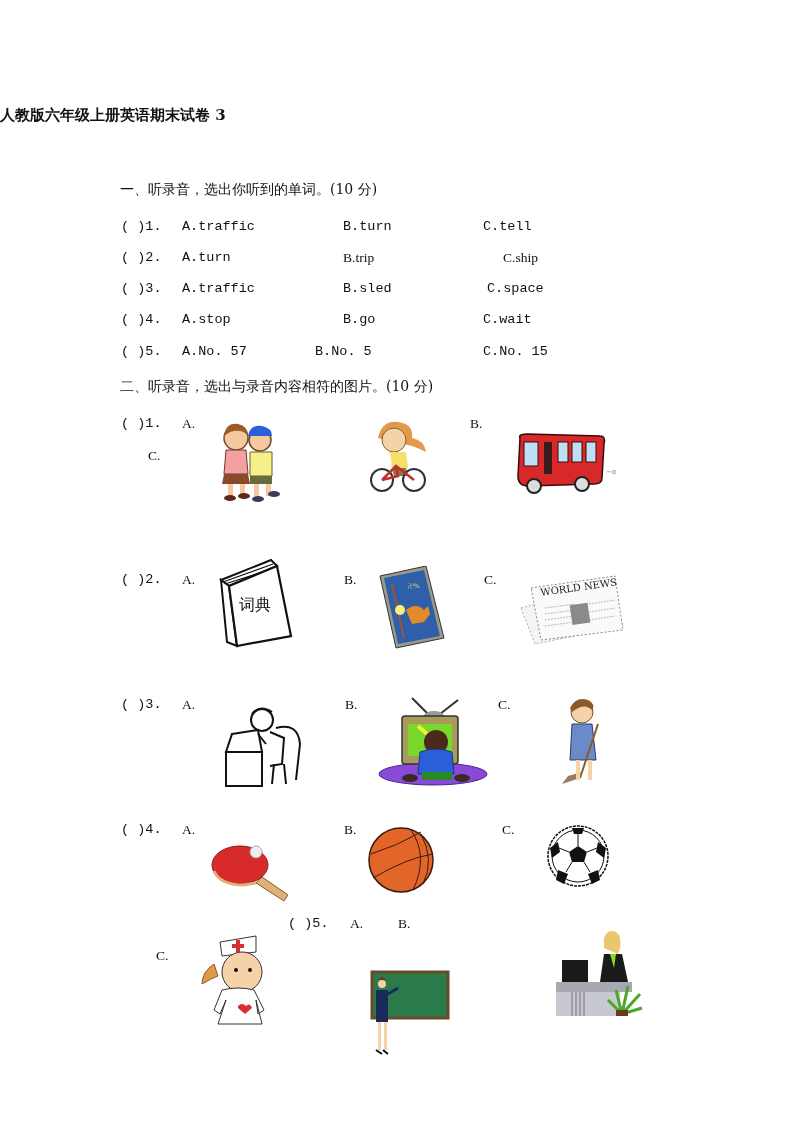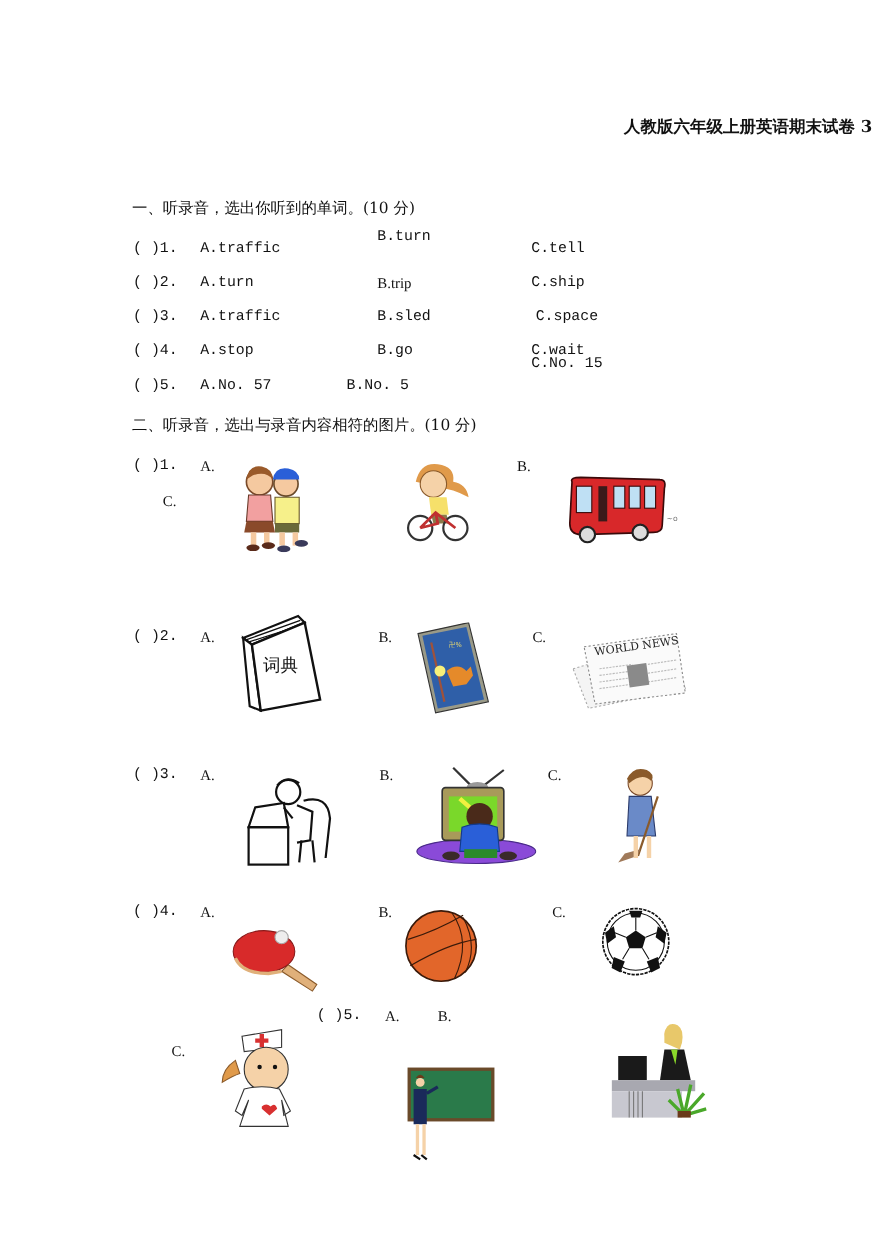--- a/index.html
+++ b/index.html
@@ -1,62 +1,62 @@
 <!DOCTYPE html>
 <html><head>
 <meta charset="utf-8">
 <style>
   html, body { margin:0; padding:0; background:#ffffff; }
   body { width:793px; height:1122px; position:relative; overflow:hidden;
          font-family:"DejaVu Serif","Liberation Serif",serif; color:#111; }
   .abs { position:absolute; white-space:nowrap; }
-  .title { top:106px; left:0; width:793px; text-align:right; font-size:15px; font-weight:bold; }
+  .title { top:106px; left:0; width:793px; text-align:left; font-size:15px; font-weight:bold; }
   .sec { font-size:14px; left:120px; }
   .row { font-size:13.5px; font-family:"Liberation Mono","DejaVu Sans Mono",monospace; }
   .lbl { font-size:13.5px; font-family:"Liberation Serif","DejaVu Serif",serif; }
   .pic { position:absolute; }
   svg { display:block; }
 </style>
 </head>
 <body>
 
 <div class="abs title">人教版六年级上册英语期末试卷 3</div>
 
 <div class="abs sec" style="top:181px;">一、听录音，选出你听到的单词。(10 分)</div>
 
 <div>
   <div>
     <span class="abs row" style="top:219px;left:121px;">(      )1.</span>
     <span class="abs row" style="top:219px;left:182px;">A.traffic</span>
-    <span class="abs row" style="top:208px;left:343px;">B.turn</span>
+    <span class="abs row" style="top:219px;left:343px;">B.turn</span>
     <span class="abs row" style="top:219px;left:483px;">C.tell</span>
   </div>
   <div>
     <span class="abs row" style="top:250px;left:121px;">(      )2.</span>
     <span class="abs row" style="top:250px;left:182px;">A.turn</span>
     <span class="abs row" style="top:250px;left:343px;font-family:Liberation Serif, serif;">B.trip</span>
-    <span class="abs row" style="top:250px;left:483px;">C.ship</span>
+    <span class="abs row" style="top:250px;left:503px;font-family:Liberation Serif, serif;">C.ship</span>
   </div>
   <div>
     <span class="abs row" style="top:281px;left:121px;">(      )3.</span>
     <span class="abs row" style="top:281px;left:182px;">A.traffic</span>
     <span class="abs row" style="top:281px;left:343px;font-family:Liberation Mono, monospace;">B.sled</span>
     <span class="abs row" style="top:281px;left:487px;text-align:center;">C.space</span>
   </div>
   <div>
     <span class="abs row" style="top:312px;left:121px;">(      )4.</span>
     <span class="abs row" style="top:312px;left:182px;">A.stop</span>
     <span class="abs row" style="top:312px;left:343px;">B.go</span>
     <span class="abs row" style="top:312px;left:483px;">C.wait</span>
   </div>
   <div>
     <span class="abs row" style="top:344px;left:121px;">(      )5.</span>
     <span class="abs row" style="top:344px;left:182px;">A.No.  57</span>
     <span class="abs row" style="top:344px;left:315px;">B.No.  5</span>
-    <span class="abs row" style="top:324px;left:483px;">C.No.  15</span>
+    <span class="abs row" style="top:344px;left:483px;">C.No.  15</span>
   </div>
 </div>
 
 <div class="abs sec" style="top:378px;">二、听录音，选出与录音内容相符的图片。(10 分)</div>
 
 <span class="abs row" style="top:416px;left:121px;">(      )1.</span>
 <span class="abs lbl" style="top:416px;left:182px;">A.</span>
 <span class="abs lbl" style="top:416px;left:470px;">B.</span>
 <span class="abs lbl" style="top:448px;left:148px;">C.</span>
 

